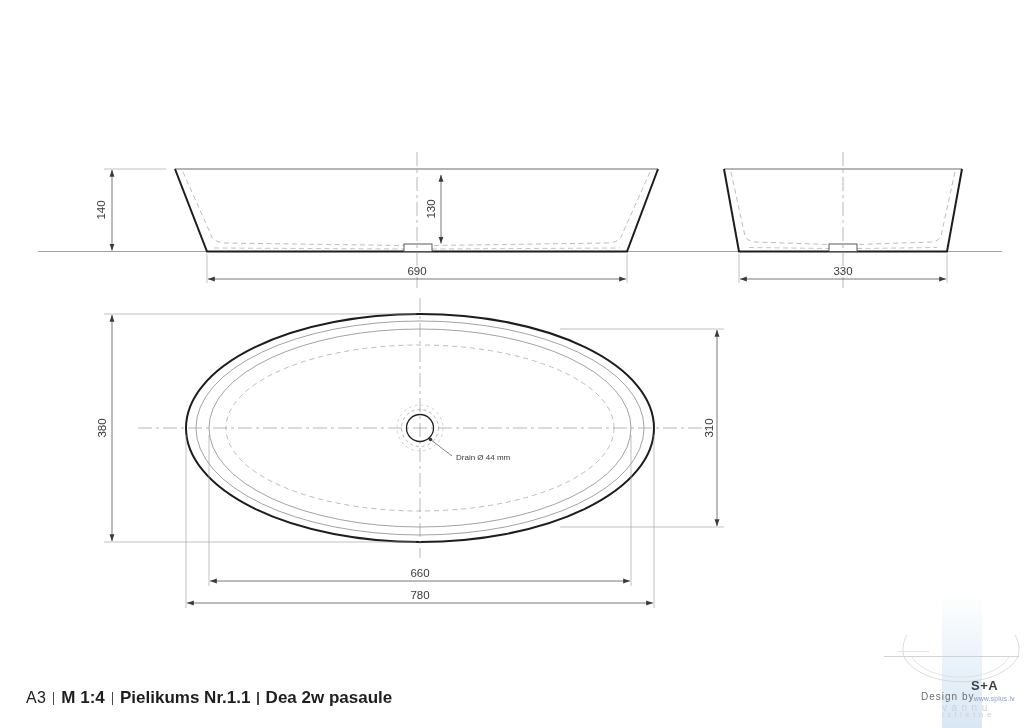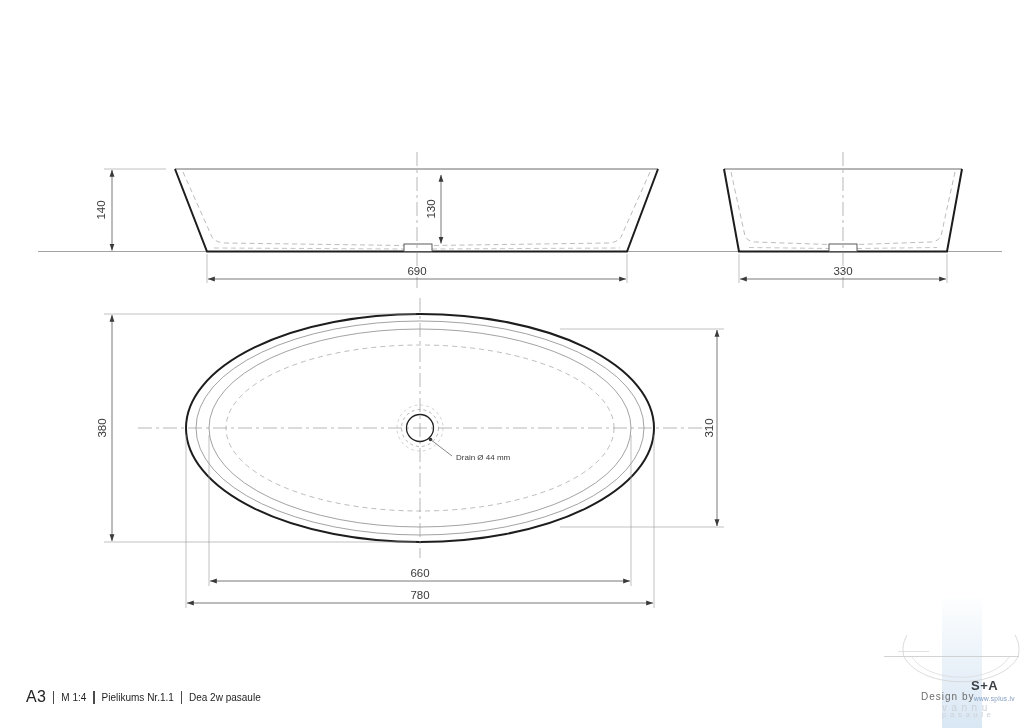--- a/index.html
+++ b/index.html
@@ -5,21 +5,21 @@
   html,body{margin:0;padding:0;background:#fff;}
   .page{position:relative;width:1030px;height:728px;background:#ffffff;overflow:hidden;
         font-family:"Liberation Sans",sans-serif;}
   svg.drawing{position:absolute;left:0;top:0;}
   svg text{font-family:"Liberation Sans",sans-serif;fill:#3a3a3a;}
   .dimtext{font-size:11.5px;}
   .leadertext{font-size:8px;}
   
   .titleblock{position:absolute;left:26px;top:688px;display:flex;align-items:center;gap:7px;color:#222;}
   .tb-format{font-size:16px;letter-spacing:.3px;}
-  .tb-small{font-size:10px;color:#1e1e1e;}
+  .tb-small{font-size:17px;color:#1e1e1e;font-weight:bold;}
   .tb-sep{width:1.2px;height:13px;background:#4a4a4a;}
   
   .logo-band{position:absolute;left:942px;top:598px;width:40px;height:130px;
              background:linear-gradient(180deg,#fdfefe 0%,#ecf3fa 45%,#d9e7f4 100%);}
   .logo-watermark{position:absolute;left:878px;top:622px;}
   .design-by{position:absolute;left:921px;top:691px;font-size:10px;letter-spacing:1px;color:#6e6e6e;}
   .logo-sa{position:absolute;left:971px;top:678px;font-size:13px;font-weight:700;color:#3c4147;letter-spacing:.5px;}
   .logo-url{position:absolute;left:974px;top:695px;font-size:6.5px;color:#7f9bbd;letter-spacing:.3px;}
   .tagline1{position:absolute;left:942px;top:702px;font-size:10px;letter-spacing:4.5px;color:#ccd1d7;}
   .tagline2{position:absolute;left:942px;top:710px;font-size:8px;letter-spacing:3.5px;color:#ccd1d7;}
@@ -138,21 +138,21 @@
     <line x1="20" y1="29.5" x2="51" y2="29.5" stroke="#d5d5d5" stroke-width="0.7"></line>
     <path d="M26,35 C45,68 121,68 140,35" fill="none" stroke="#d2d2d2" stroke-width="0.8"></path>
     <path d="M34,35 C51,62 115,62 131,35" fill="none" stroke="#d9d9d9" stroke-width="0.7"></path>
     <path d="M26,35 C24,27 25,20 29,13 M140,35 C142,27 141,20 137,13" fill="none" stroke="#d2d2d2" stroke-width="0.8"></path>
   </svg>
 
   <div class="design-by">Design by</div>
   <div class="logo-sa">S+A</div>
   <div class="logo-url">www.splus.lv</div>
   <div class="tagline1">vannu</div>
-  <div class="tagline2">pasaule</div>
+  <div class="tagline2">izlietne</div>
 
   <div class="titleblock">
     <span class="tb-format">A3</span>
     <span class="tb-sep"></span>
     <span class="tb-small">M 1:4</span>
     <span class="tb-sep"></span>
     <span class="tb-small">Pielikums Nr.1.1</span>
     <span class="tb-sep"></span>
     <span class="tb-small">Dea 2w pasaule</span>
   </div>

